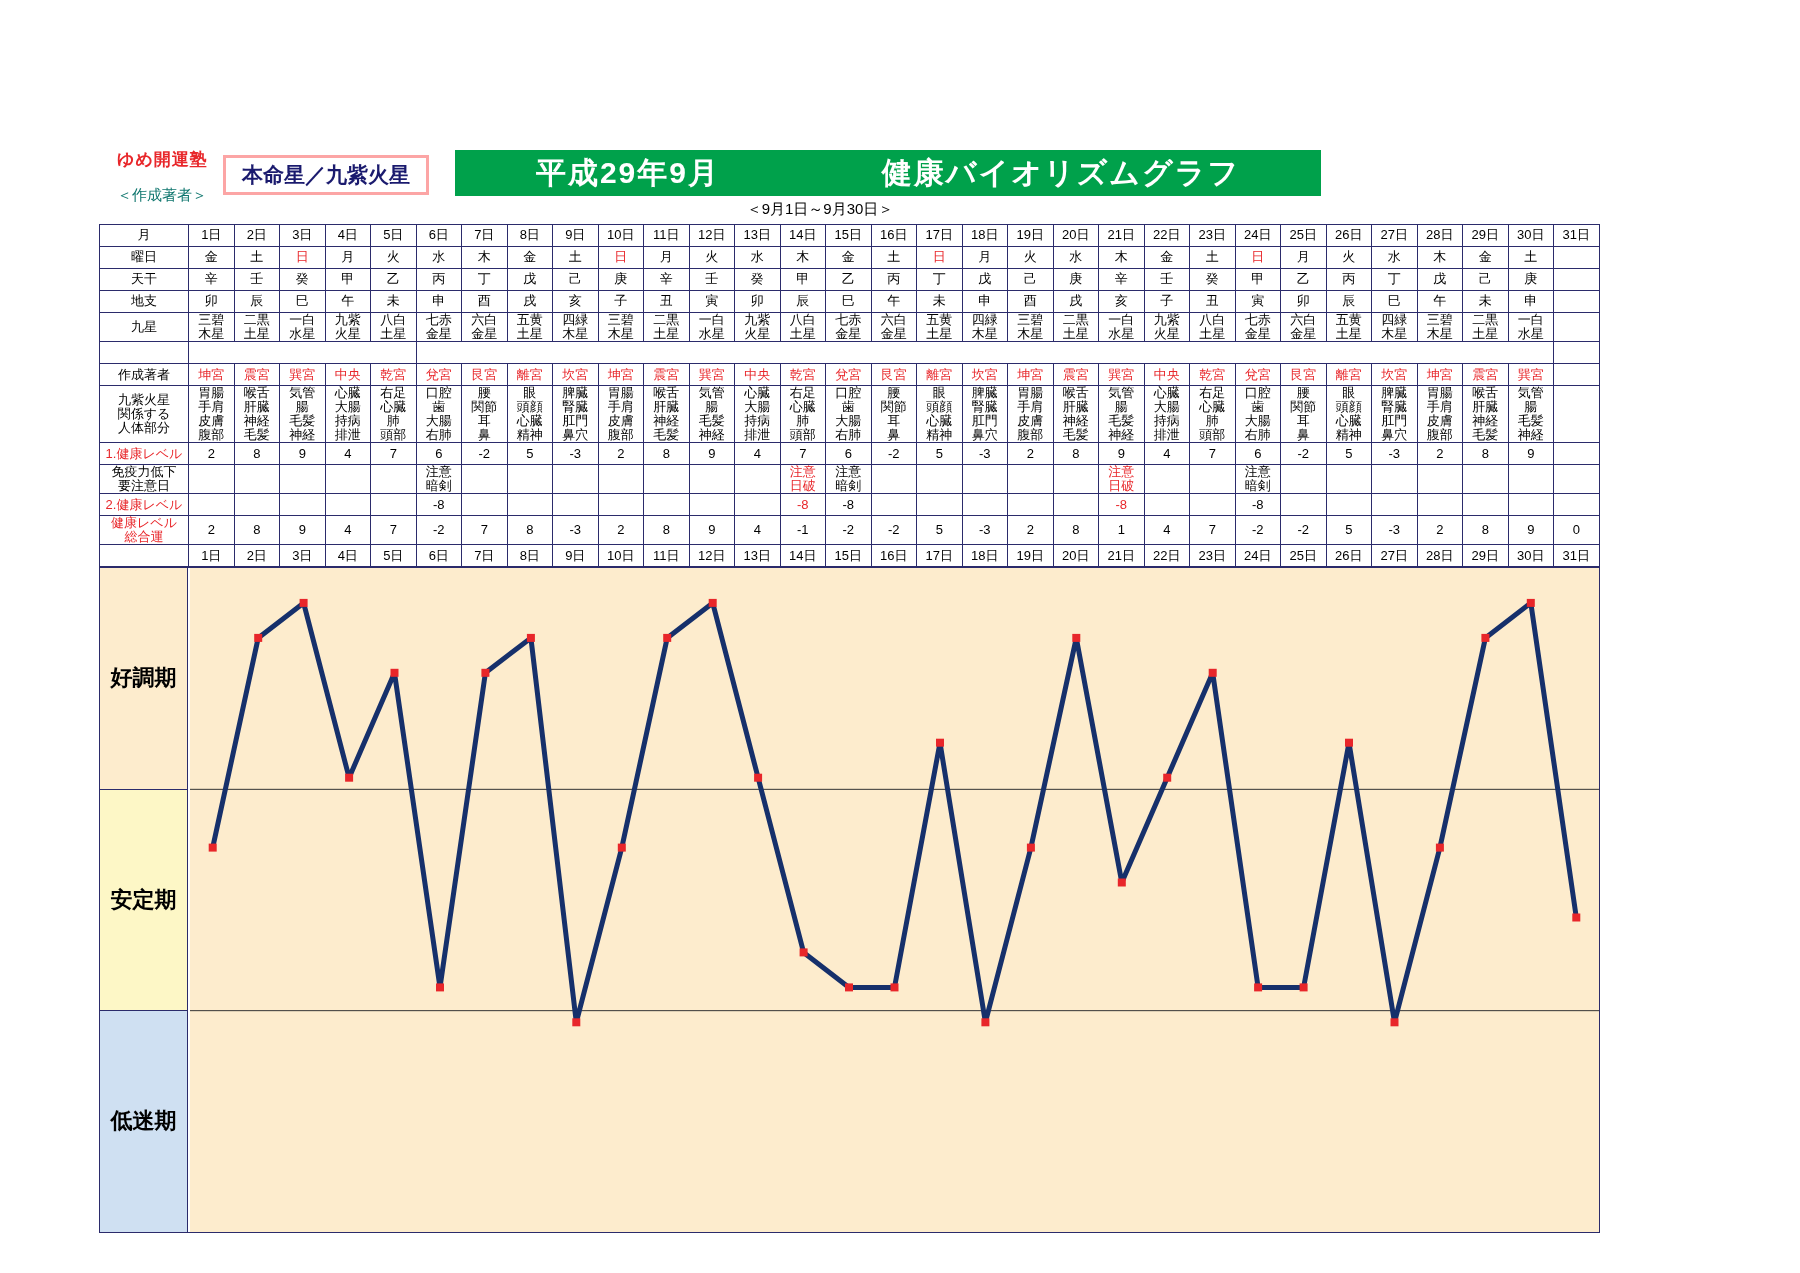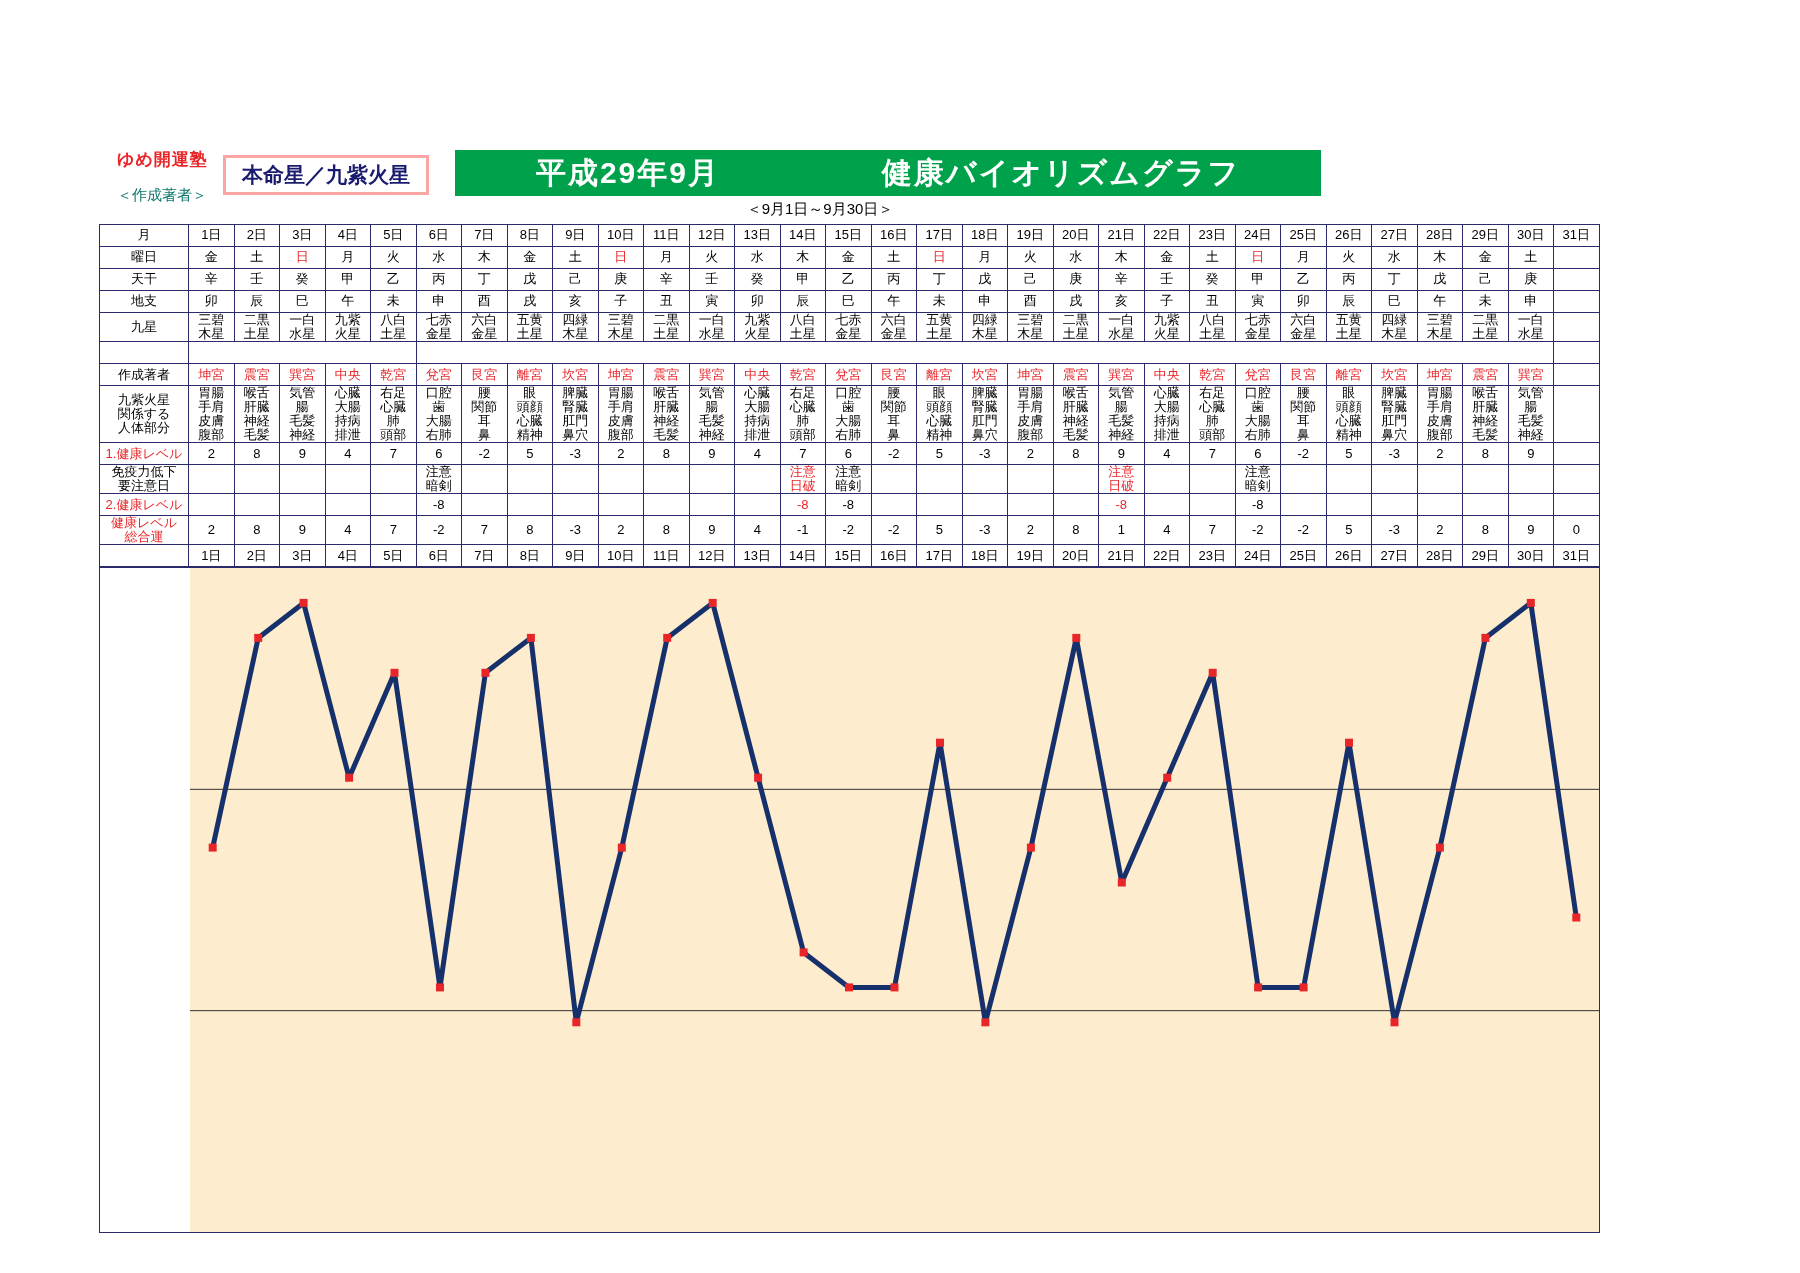--- a/index.html
+++ b/index.html
@@ -801,20 +801,25 @@
           <td class="daycol daybar">28日</td>
           <td class="daycol daybar">29日</td>
           <td class="daycol daybar">30日</td>
           <td class="daycol daybar">31日</td>
         </tr>
       </tbody>
     </table>
 
   <div class="chartwrap" id="chartwrap" style="top: 567.312px;">
   <div class="chart" id="chartbox" style="width:1500.5px;height:665.6875px;">
+     <div class="zoneLabels" id="zonelabels">
+          <div class="zone" style="height: 221.229px; background: rgb(253, 236, 205);">好調期</div>
+          <div class="zone" style="height: 221.229px; background: rgb(253, 247, 198);">安定期</div>
+          <div class="zone" style="height: 221.229px; background: rgb(207, 224, 242);">低迷期</div>
+        </div>
      <div class="plot" id="plot" style="left:90px;top:0;width:1408.5px;height:663.6875px;">
           <svg class="lines" width="1409" height="664">
             <line x1="0" y1="221.33333333333334" x2="1409" y2="221.33333333333334" stroke="#333" stroke-width="1"></line>
             <line x1="0" y1="442.6666666666667" x2="1409" y2="442.6666666666667" stroke="#333" stroke-width="1"></line>
             <polyline points="22.7,279.6 68.2,69.9 113.6,34.9 159.1,209.7 204.5,104.8 250.0,419.4 295.4,104.8 340.9,69.9 386.3,454.3 431.8,279.6 477.2,69.9 522.7,34.9 568.1,209.7 613.6,384.4 659.0,419.4 704.5,419.4 750.0,174.7 795.4,454.3 840.9,279.6 886.3,69.9 931.8,314.5 977.2,209.7 1022.7,104.8 1068.1,419.4 1113.6,419.4 1159.0,174.7 1204.5,454.3 1249.9,279.6 1295.4,69.9 1340.8,34.9 1386.3,349.5" fill="none" stroke="#16306b" stroke-width="5" stroke-linejoin="round"></polyline>
             <rect x="18.7" y="275.6" width="8" height="8" fill="#e8262a">
               <title>1日: 2</title>
             </rect>
             <rect x="64.2" y="65.9" width="8" height="8" fill="#e8262a">
               <title>2日: 8</title>

